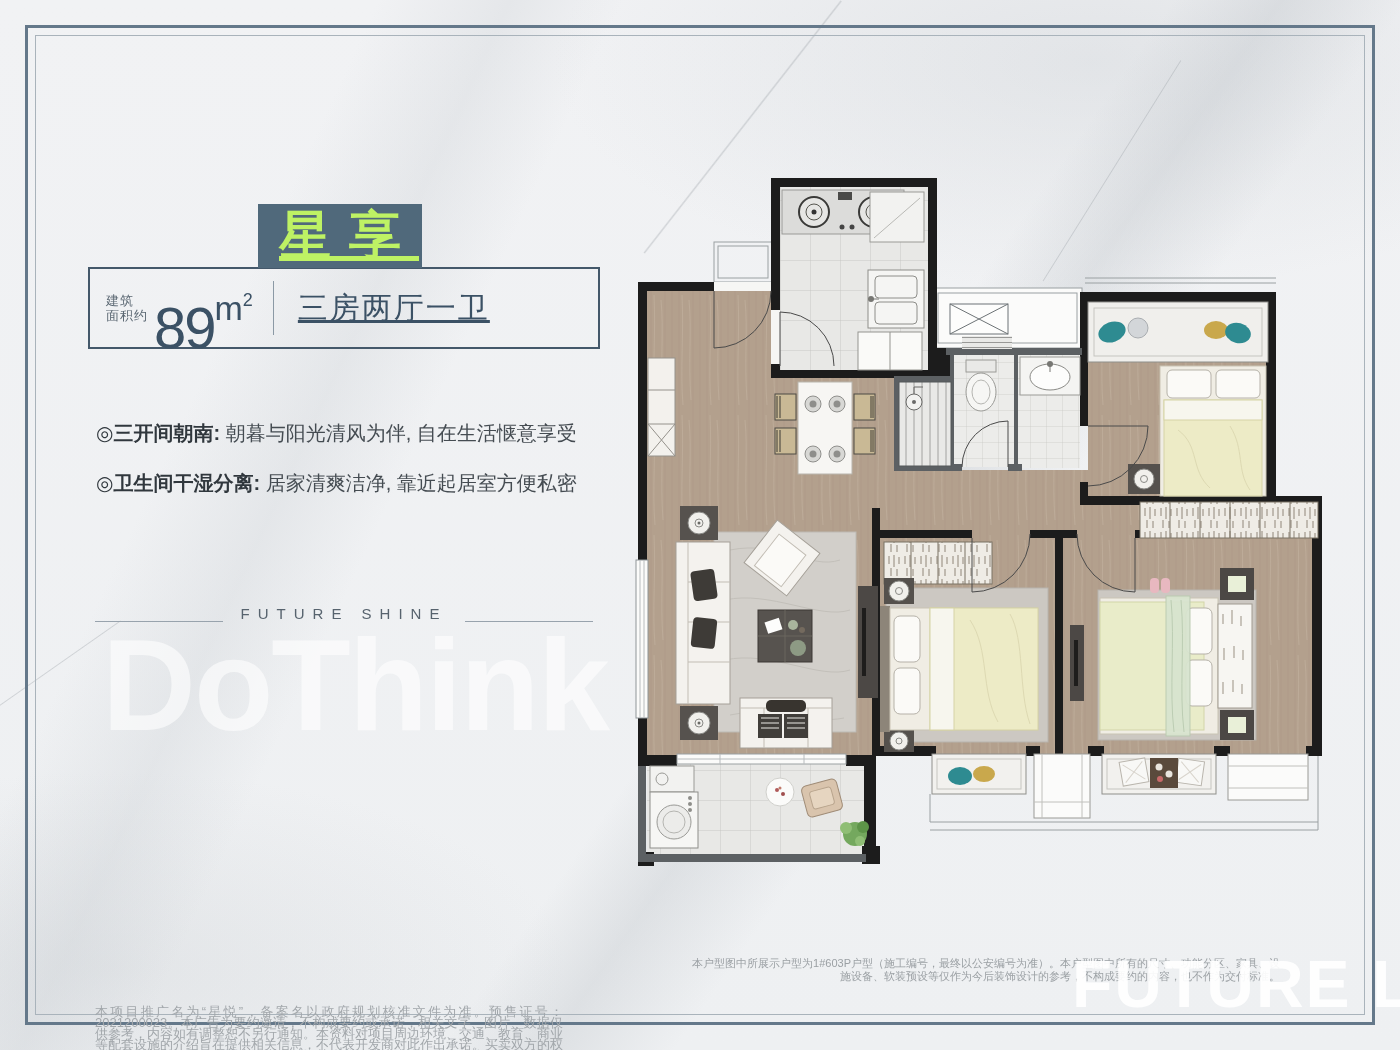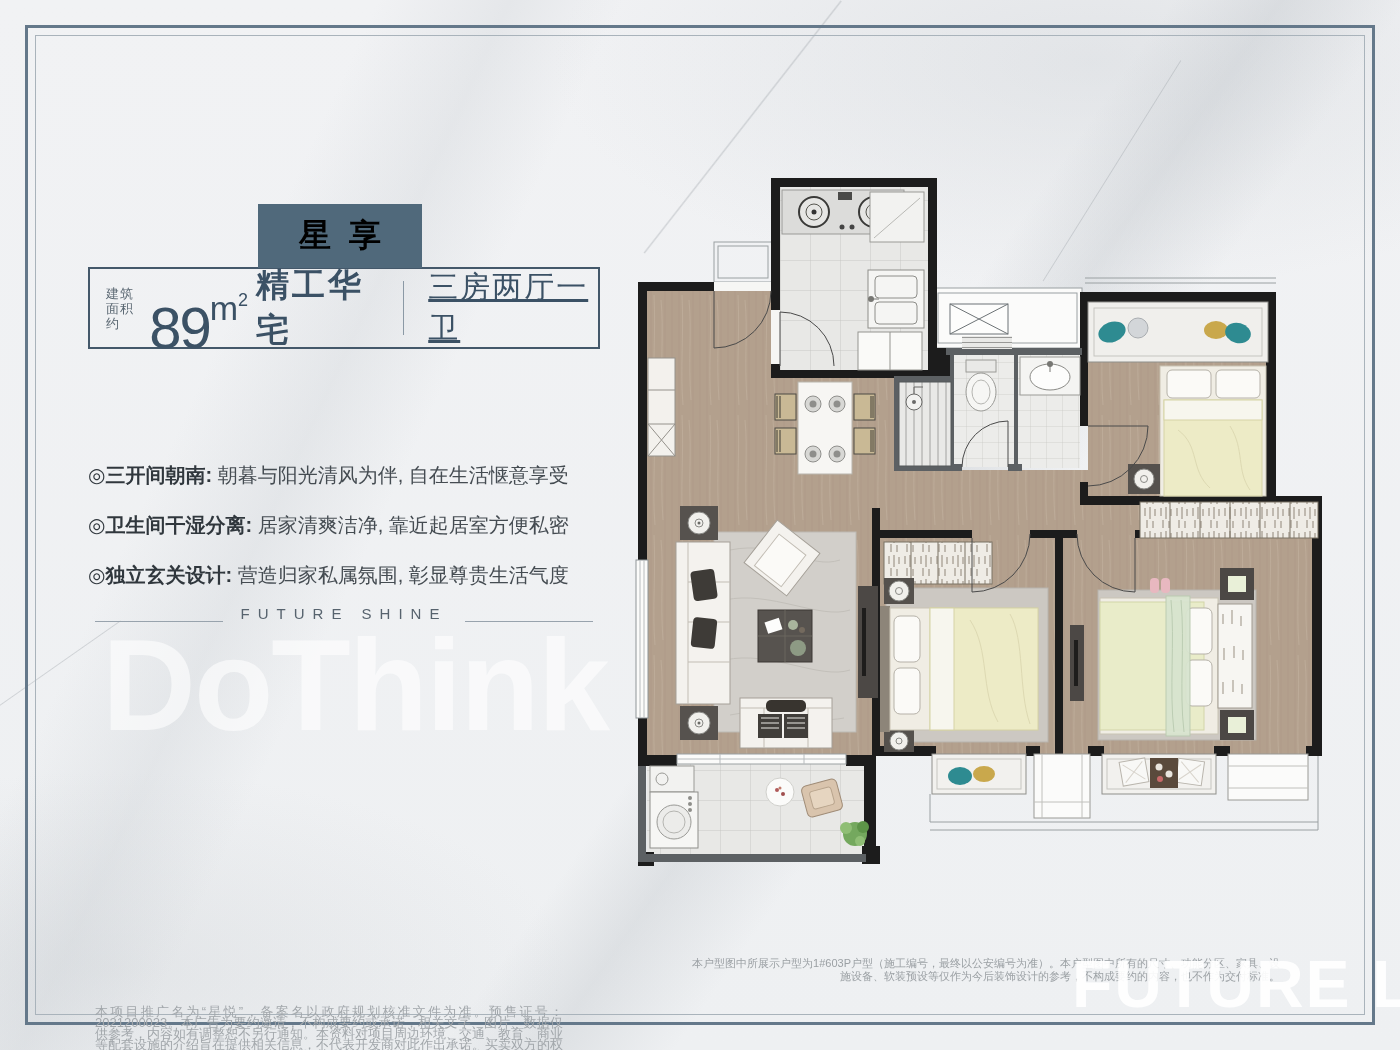--- a/index.html
+++ b/index.html
@@ -12,33 +12,33 @@
       radial-gradient(900px 380px at 78% 6%, rgba(198,203,208,.35), rgba(255,255,255,0) 60%),
       radial-gradient(700px 300px at 8% 92%, rgba(200,204,208,.30), rgba(255,255,255,0) 65%),
       linear-gradient(#f1f2f4,#eef0f2);
   }
   .vein{position:absolute;background:linear-gradient(90deg,transparent,rgba(150,156,162,.35),transparent);transform-origin:0 0;}
   .frame-outer{position:absolute;left:25px;top:25px;right:25px;bottom:25px;border:3px solid #64788a;pointer-events:none;}
   .frame-inner{position:absolute;left:35px;top:35px;right:35px;bottom:35px;border:1px solid #a9b3bb;pointer-events:none;}
 
   .title-box{position:absolute;left:258px;top:204px;width:164px;height:64px;background:#50697b;
     display:flex;align-items:center;justify-content:center;z-index:3;}
-  .title-box span{color:#000000;font-size:32px;font-weight:700;letter-spacing:18px;padding-left:18px;}
+  .title-box span{color:#bef264;font-size:52px;font-weight:700;letter-spacing:18px;padding-left:18px;text-decoration:underline;}
 
   .info-box{position:absolute;left:88px;top:267px;width:508px;height:78px;border:2px solid #44586a;
     display:flex;align-items:center;z-index:2;}
   .area-prefix{margin-left:16px;font-size:13px;line-height:15px;color:#5a6772;letter-spacing:1px;font-family:Liberation Serif, serif;}
   .area-value{font-size:58px;color:#3b5165;font-weight:500;letter-spacing:-2px;margin-left:6px;line-height:58px;margin-top:40px;}
   .area-unit{font-size:34px;color:#3b5165;font-weight:500;}
   .area-sup{font-size:18px;color:#3b5165;vertical-align:14px;font-weight:500;}
   .area-suffix{font-size:33px;color:#3b5165;font-weight:600;letter-spacing:3px;margin-left:8px;}
   .info-divider{width:1px;height:54px;background:#8b99a5;margin:0 24px 0 20px;}
   .layout-text{font-size:30px;color:#3b5165;font-weight:500;letter-spacing:2px;text-decoration:underline;}
 
-  .bullets{position:absolute;left:88px;top:420px;width:500px;z-index:2;margin-top:42px;}
+  .bullets{position:absolute;left:96px;top:420px;width:500px;z-index:2;}
   .bullet{font-size:20px;margin-bottom:23px;white-space:nowrap;}
   .bullet .lbl{font-weight:700;color:#30373d;}
   .bullet .dsc{color:#454c52;}
 
   .divider-row{position:absolute;left:95px;top:605px;width:498px;display:flex;align-items:flex-end;z-index:2;}
   .divider-row .line{flex:1;height:1px;background:#98a3ad;}
   .divider-row .txt{margin:0 18px;font-size:15px;letter-spacing:8px;color:#57636e;}
 
   .wm-dothink{position:absolute;left:66px;top:610px;font-size:130px;font-weight:700;
     color:rgba(255,255,255,.6);letter-spacing:-2px;z-index:1;margin-left:36px;}
@@ -68,29 +68,27 @@
   <span>星享</span>
 </div>
 
 <div class="info-box">
   <div class="area-prefix">
     <div>建筑</div>
     <div>面积约</div>
   </div>
   <div class="area-value">89</div>
   <div><span class="area-unit">m</span><span class="area-sup">2</span></div>
-  <div class="area-suffix">精工华宅</div>
   <div class="info-divider"></div>
   <div class="layout-text">三房两厅一卫</div>
 </div>
 
 <div class="bullets">
   <div class="bullet"><span class="lbl">◎三开间朝南:</span> <span class="dsc">朝暮与阳光清风为伴, 自在生活惬意享受</span></div>
   <div class="bullet"><span class="lbl">◎卫生间干湿分离:</span> <span class="dsc">居家清爽洁净, 靠近起居室方便私密</span></div>
-  <div class="bullet"><span class="lbl">◎独立玄关设计:</span> <span class="dsc">营造归家私属氛围, 彰显尊贵生活气度</span></div>
 </div>
 
 <div class="divider-row">
   <div class="line"></div>
   <div class="txt">FUTURE SHINE</div>
   <div class="line"></div>
 </div>
 
 <svg class="plan" viewBox="0 0 700 710" xmlns="http://www.w3.org/2000/svg">
   <defs>

